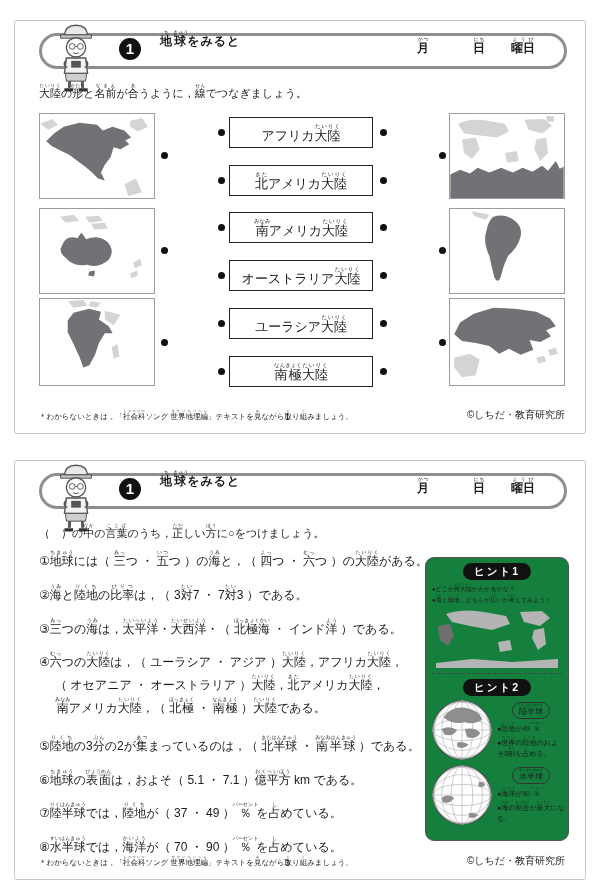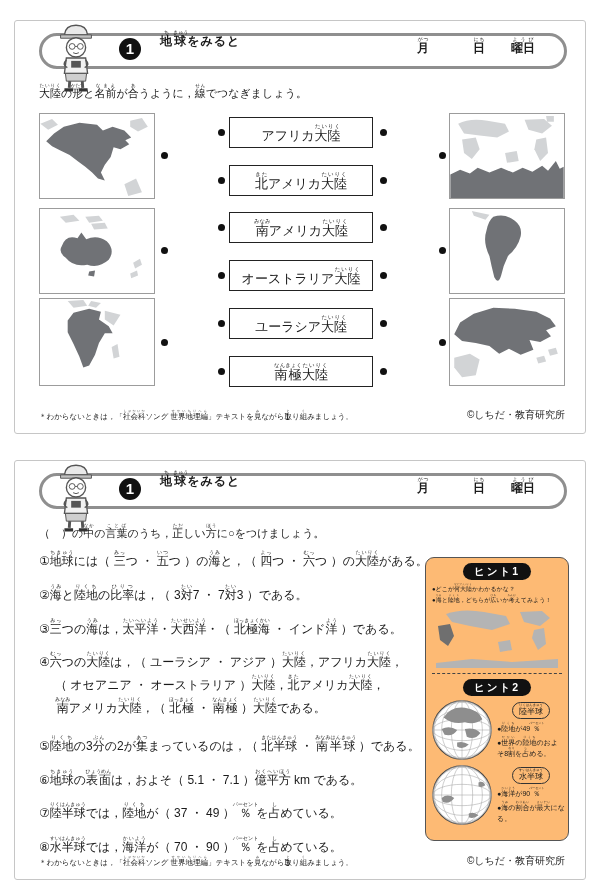--- a/index.html
+++ b/index.html
@@ -47,21 +47,21 @@
 
   
   .questions{position:absolute;left:24px;top:88px;width:392px;font-size:12px;}
   .q-line{white-space:nowrap;line-height:1.15;margin-bottom:14px;}
   .q-inner{margin-bottom:3px;}
   .q-indent{padding-left:16px;}
   .q-gap{margin-bottom:18px;}
 
   
   .hint-panel{position:absolute;left:410px;top:96px;width:144px;height:284px;
-    border:1.5px solid #555;border-radius:9px;background:#fdba74;box-sizing:border-box;
+    border:1.5px solid #555;border-radius:9px;background:#15803d;box-sizing:border-box;
     overflow:hidden;}
   .hint-title{display:block;width:fit-content;margin:5px auto 2px;background:#111;color:#fff;
     font-weight:bold;font-size:10.5px;padding:1.5px 11px;border-radius:10px;letter-spacing:2px;}
   .hint-bullets{padding:1px 6px 0;font-size:6px;line-height:1.7;white-space:nowrap;}
   .hint-map{display:block;margin:3px auto 1px;}
   .dash-sep{border:0;border-top:1.5px dashed #444;margin:3px 6px;}
   .globe-row{display:flex;align-items:flex-start;padding:0 3px;margin-bottom:1px;}
   .globe-col{width:66px;flex:none;}
   .g-right{flex:1;padding-left:2px;}
   .oval{border:1px solid #333;border-radius:9px;padding:0 6px 1px;font-size:8px;

